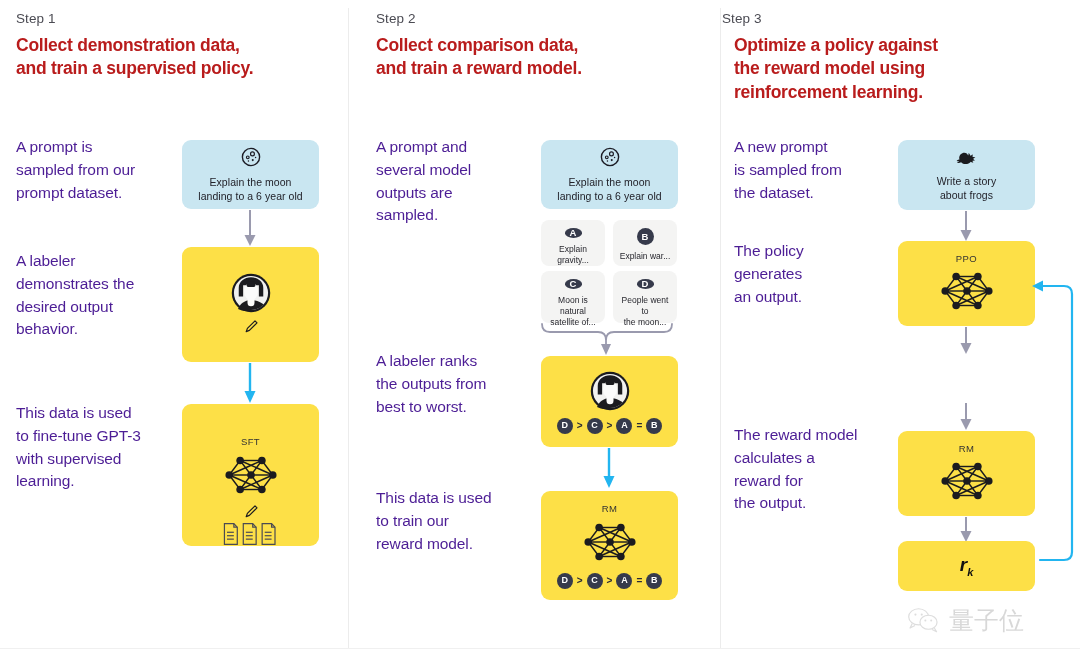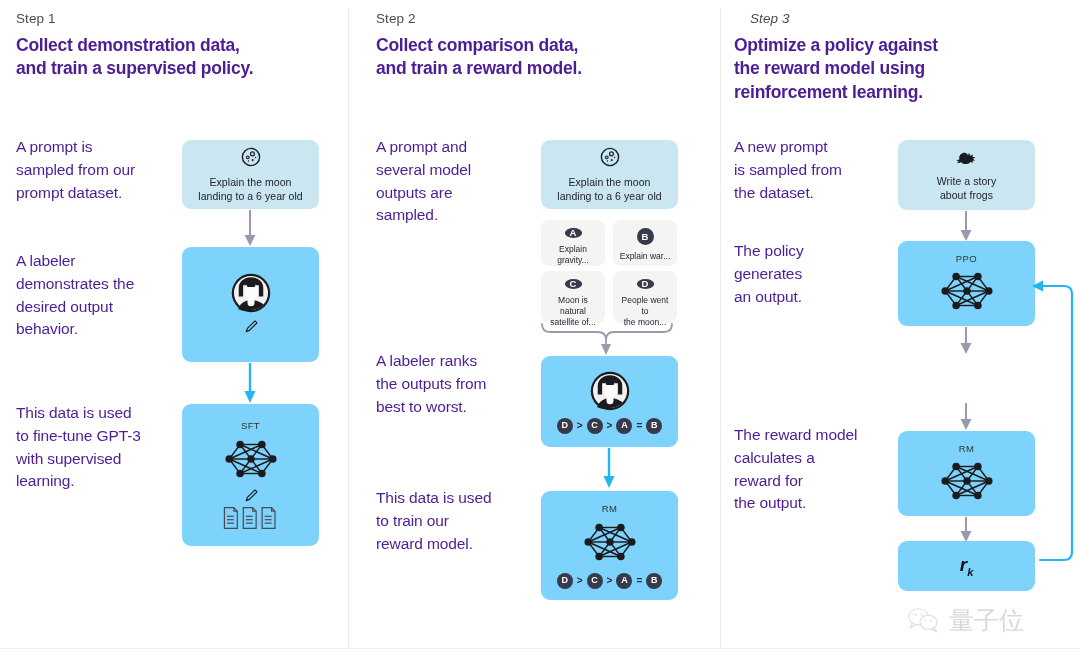--- a/index.html
+++ b/index.html
@@ -26,35 +26,35 @@
   .divider.d2 { left: 720px; }
 
   
   .step-label {
     position: absolute;
     font-size: 13.5px; color: #4b4b53; letter-spacing: .1px;
   }
   .step-title {
     position: absolute;
     font-size: 17.5px; font-weight: bold; line-height: 1.33;
-    color: #4c1d95; letter-spacing: -.25px;
+    color: #b91c1c; letter-spacing: -.25px;
   }
 
   
   .copy {
     position: absolute;
     font-size: 15.5px; line-height: 1.47; color: #4c1d95;
     letter-spacing: -.1px;
   }
 
   
   .card {
     position: absolute;
     border-radius: 9px;
-    background: #7dd3fc;
+    background: #fde047;
     display: flex; flex-direction: column;
     align-items: center; justify-content: center;
   }
   .card.blue { background: #c9e6f1; }
   .card-text {
     font-size: 10.5px; line-height: 1.35; text-align: center;
     color: #22222a; padding: 0 8px; letter-spacing: .05px;
   }
   .card-tag {
     font-size: 9.5px; color: #333; letter-spacing: .4px;
@@ -173,21 +173,21 @@
       <svg class="icon pencil-icon" viewBox="0 0 20 20">
         <path d="M15 3.5 5.5 13 4 17l4-1.5L17.5 6z" fill="none" stroke="#1b1b1f" stroke-width="1.5" stroke-linejoin="round"></path>
       </svg>
     </div>
 
     <svg class="arrow" style="left:241px; top:363px;" width="18" height="42">
       <line x1="9" y1="0" x2="9" y2="30" stroke="#22b5f0" stroke-width="2.4"></line>
       <polygon points="9,40 3.5,28 14.5,28" fill="#22b5f0"></polygon>
     </svg>
 
-    <div class="card" style="left:182px; top:404px; width:137px; height:142px;">
+    <div class="card" style="left:182px; top:404px; width:137px; height:142px;justify-content:flex-end;">
       <div class="card-tag" style="margin-bottom:4px;">SFT</div>
       <svg class="icon net-icon" viewBox="0 0 64 52">
         <g stroke="#1b1b1f" stroke-width="1.6">
           <line x1="20" y1="10" x2="44" y2="10"></line>
           <line x1="20" y1="10" x2="8" y2="26"></line>
           <line x1="20" y1="10" x2="32" y2="26"></line>
           <line x1="20" y1="10" x2="56" y2="26"></line>
           <line x1="44" y1="10" x2="8" y2="26"></line>
           <line x1="44" y1="10" x2="32" y2="26"></line>
           <line x1="44" y1="10" x2="56" y2="26"></line>
@@ -355,21 +355,21 @@
         <span class="rank-op">&gt;</span>
         <span class="badge">A</span>
         <span class="rank-op">=</span>
         <span class="badge">B</span>
       </div>
     </div>
   </div>
 
   <div class="col col-3">
 
-    <div class="step-label" style="left:30px; top:11px;font-style:italic;">Step 3</div>
+    <div class="step-label" style="left:2px; top:11px;">Step 3</div>
     <div class="step-title" style="left:14px; top:34px; width:340px; white-space:pre-line;">Optimize a policy against
 the reward model using
 reinforcement learning.</div>
 
     <div class="copy" style="left:14px; top:136px; width:170px; white-space:pre-line;">A new prompt
 is sampled from
 the dataset.</div>
     <div class="copy" style="left:14px; top:240px; width:170px; white-space:pre-line;">The policy
 generates
 an output.</div>

